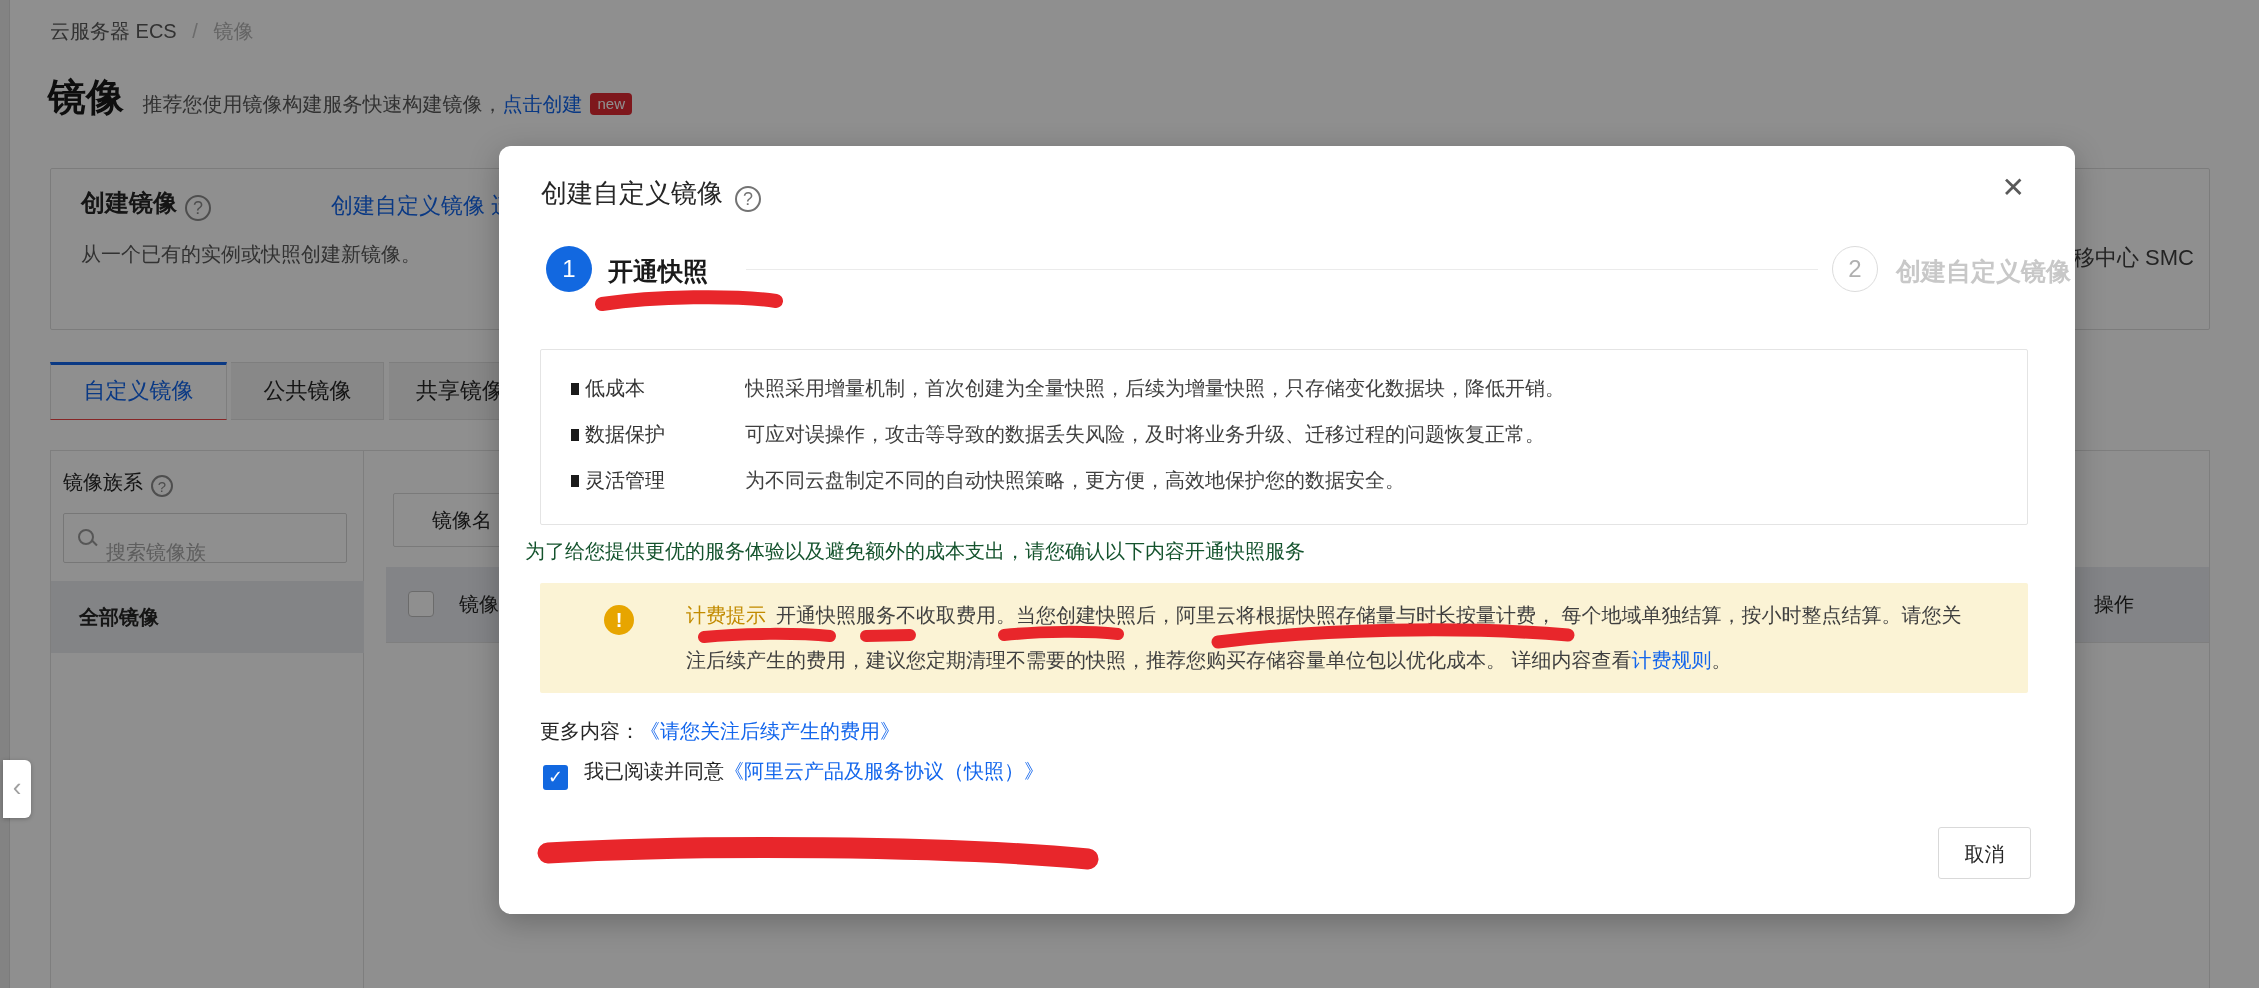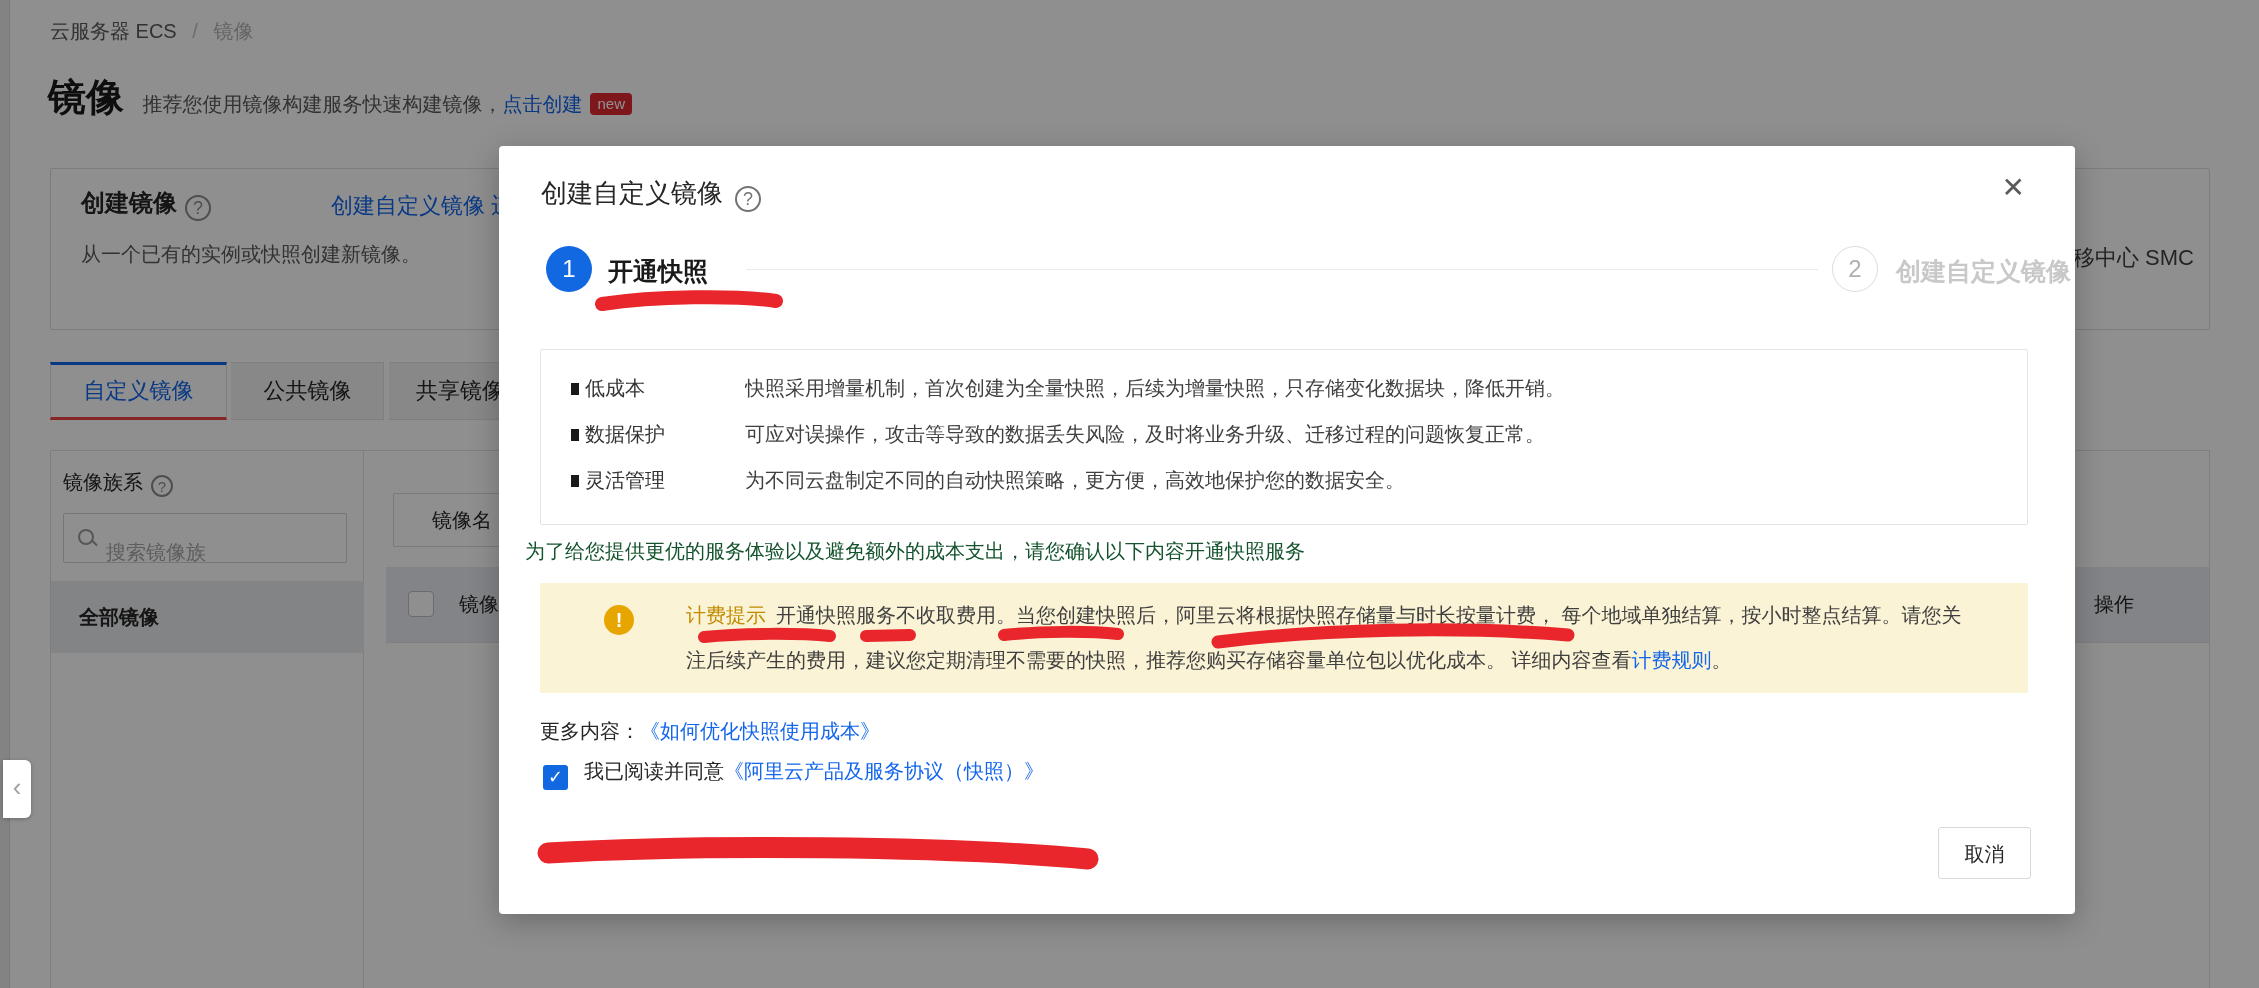--- a/index.html
+++ b/index.html
@@ -28,21 +28,21 @@
   .cc-right .qmark { margin-left:22px; }
   .cc-right-text { display:block; margin-top:28px; }
 
   .qmark { display:inline-block; width:26px; height:26px; border:2px solid #8c8c8c; border-radius:50%; color:#8c8c8c;
            font-size:18px; line-height:23px; text-align:center; vertical-align:-3px; margin-left:8px; }
 
   .tabs { position:absolute; left:50px; top:362px; height:58px; white-space:nowrap; }
   .tab { display:inline-block; height:58px; font-size:22px; line-height:55px; text-align:center; vertical-align:top;
          background:#f3f3f3; border:1px solid #e0e0e0; border-left:none; color:#262626; cursor:pointer; }
   .tab:first-child { border-left:1px solid #e0e0e0; }
-  .tab.active { background:#fff; color:#1366ec; border-top:3px solid #1366ec; border-bottom:3px solid #ef4444; line-height:52px; }
+  .tab.active { background:#fff; color:#1366ec; border-top:3px solid #1366ec; border-bottom:1px solid #ef4444; line-height:52px; }
   .tab1 { width:177px; } .tab2 { width:153px; } .tab3 { width:240px; text-align:left; padding-left:27px; }
 
   .content-panel { position:absolute; left:50px; top:450px; width:2160px; height:538px; background:#fff;
                    border:1px solid #e0e0e0; border-bottom:none; }
   .sidebar { position:absolute; left:0; top:0; width:313px; height:538px; border-right:1px solid #e0e0e0; }
   .sb-title { position:absolute; left:12px; top:18px; font-size:20px; color:#262626; white-space:nowrap; }
   .sb-title .qmark { width:22px; height:22px; font-size:15px; line-height:19px; }
   .sb-search { position:absolute; left:12px; top:62px; width:284px; height:50px; border:1px solid #d5d5d5; border-radius:2px;
                background:#fff; display:flex; align-items:center; padding-left:14px; }
   .search-glyph { position:relative; width:18px; height:18px; margin-right:10px; flex:0 0 auto; }
@@ -62,21 +62,21 @@
   .th-label { position:absolute; left:73px; top:24px; font-size:20px; color:#262626; white-space:nowrap; }
   .th-action { position:absolute; right:75px; top:24px; font-size:20px; color:#262626; }
 
   
   .overlay { position:absolute; left:0; top:0; width:2259px; height:988px; background:rgba(0,0,0,0.44); z-index:10; }
 
   .collapse-handle { position:absolute; left:3px; top:760px; width:28px; height:58px; background:#fff; border-radius:0 6px 6px 0;
                      box-shadow:0 1px 4px rgba(0,0,0,0.25); z-index:15; color:#a0a0a0; font-size:26px; line-height:54px;
                      text-align:center; cursor:pointer; }
 
-  .modal { position:absolute; left:499px; top:146px; width:1576px; height:768px; background:#fff; border-radius:4px;
+  .modal { position:absolute; left:499px; top:146px; width:1576px; height:768px; background:#fff; border-radius:12px;
            box-shadow:0 8px 30px rgba(0,0,0,0.25); z-index:20; }
   .modal-title-row { position:absolute; left:42px; top:30px; font-size:26px; color:#262626; white-space:nowrap; }
   .modal-title-row .qmark { border-color:#737373; color:#737373; margin-left:12px; }
   .modal-close { position:absolute; right:50px; top:28px; font-size:28px; color:#595959; cursor:pointer; line-height:1; }
 
   .steps { position:absolute; left:47px; top:100px; width:1482px; height:50px; }
   .step-circle { position:absolute; top:0; width:46px; height:46px; border-radius:50%; text-align:center; font-size:24px; line-height:46px; }
   .step1-circle { left:0; background:#1268e0; color:#fff; }
   .step2-circle { left:1286px; background:#fff; border:1px solid #dcdcdc; color:#b0b0b0; line-height:44px; }
   .step-label { position:absolute; top:9px; font-size:25px; font-weight:bold; white-space:nowrap; }
@@ -211,21 +211,21 @@
     <div class="confirm-text">为了给您提供更优的服务体验以及避免额外的成本支出，请您确认以下内容开通快照服务</div>
 
     <div class="billing-box">
       <div class="warn-icon">!</div>
       <div class="billing-text">
         <span class="billing-label">计费提示</span><span>开通快照服务不收取费用。当您创建快照后，阿里云将根据快照存储量与时长按量计费， 每个地域单独结算，按小时整点结算。请您关注后续产生的费用，建议您定期清理不需要的快照，推荐您购买存储容量单位包以优化成本。 详细内容查看</span><span class="link">计费规则</span><span>。</span>
       </div>
     </div>
 
     <div class="more-row">
-      <span>更多内容：</span><span class="link">《如何优化快照使用成本》</span>
+      <span>更多内容：</span><span class="link">《请您关注后续产生的费用》</span>
     </div>
 
     <div class="agree-row">
       <span class="checkbox">✓</span><span>我已阅读并同意</span><span class="link">《阿里云产品及服务协议（快照）》</span>
     </div>
 
     <div class="btn btn-secondary">取消</div>
   </div>
 
   <svg class="annotations" viewBox="0 0 2259 988" xmlns="http://www.w3.org/2000/svg">

